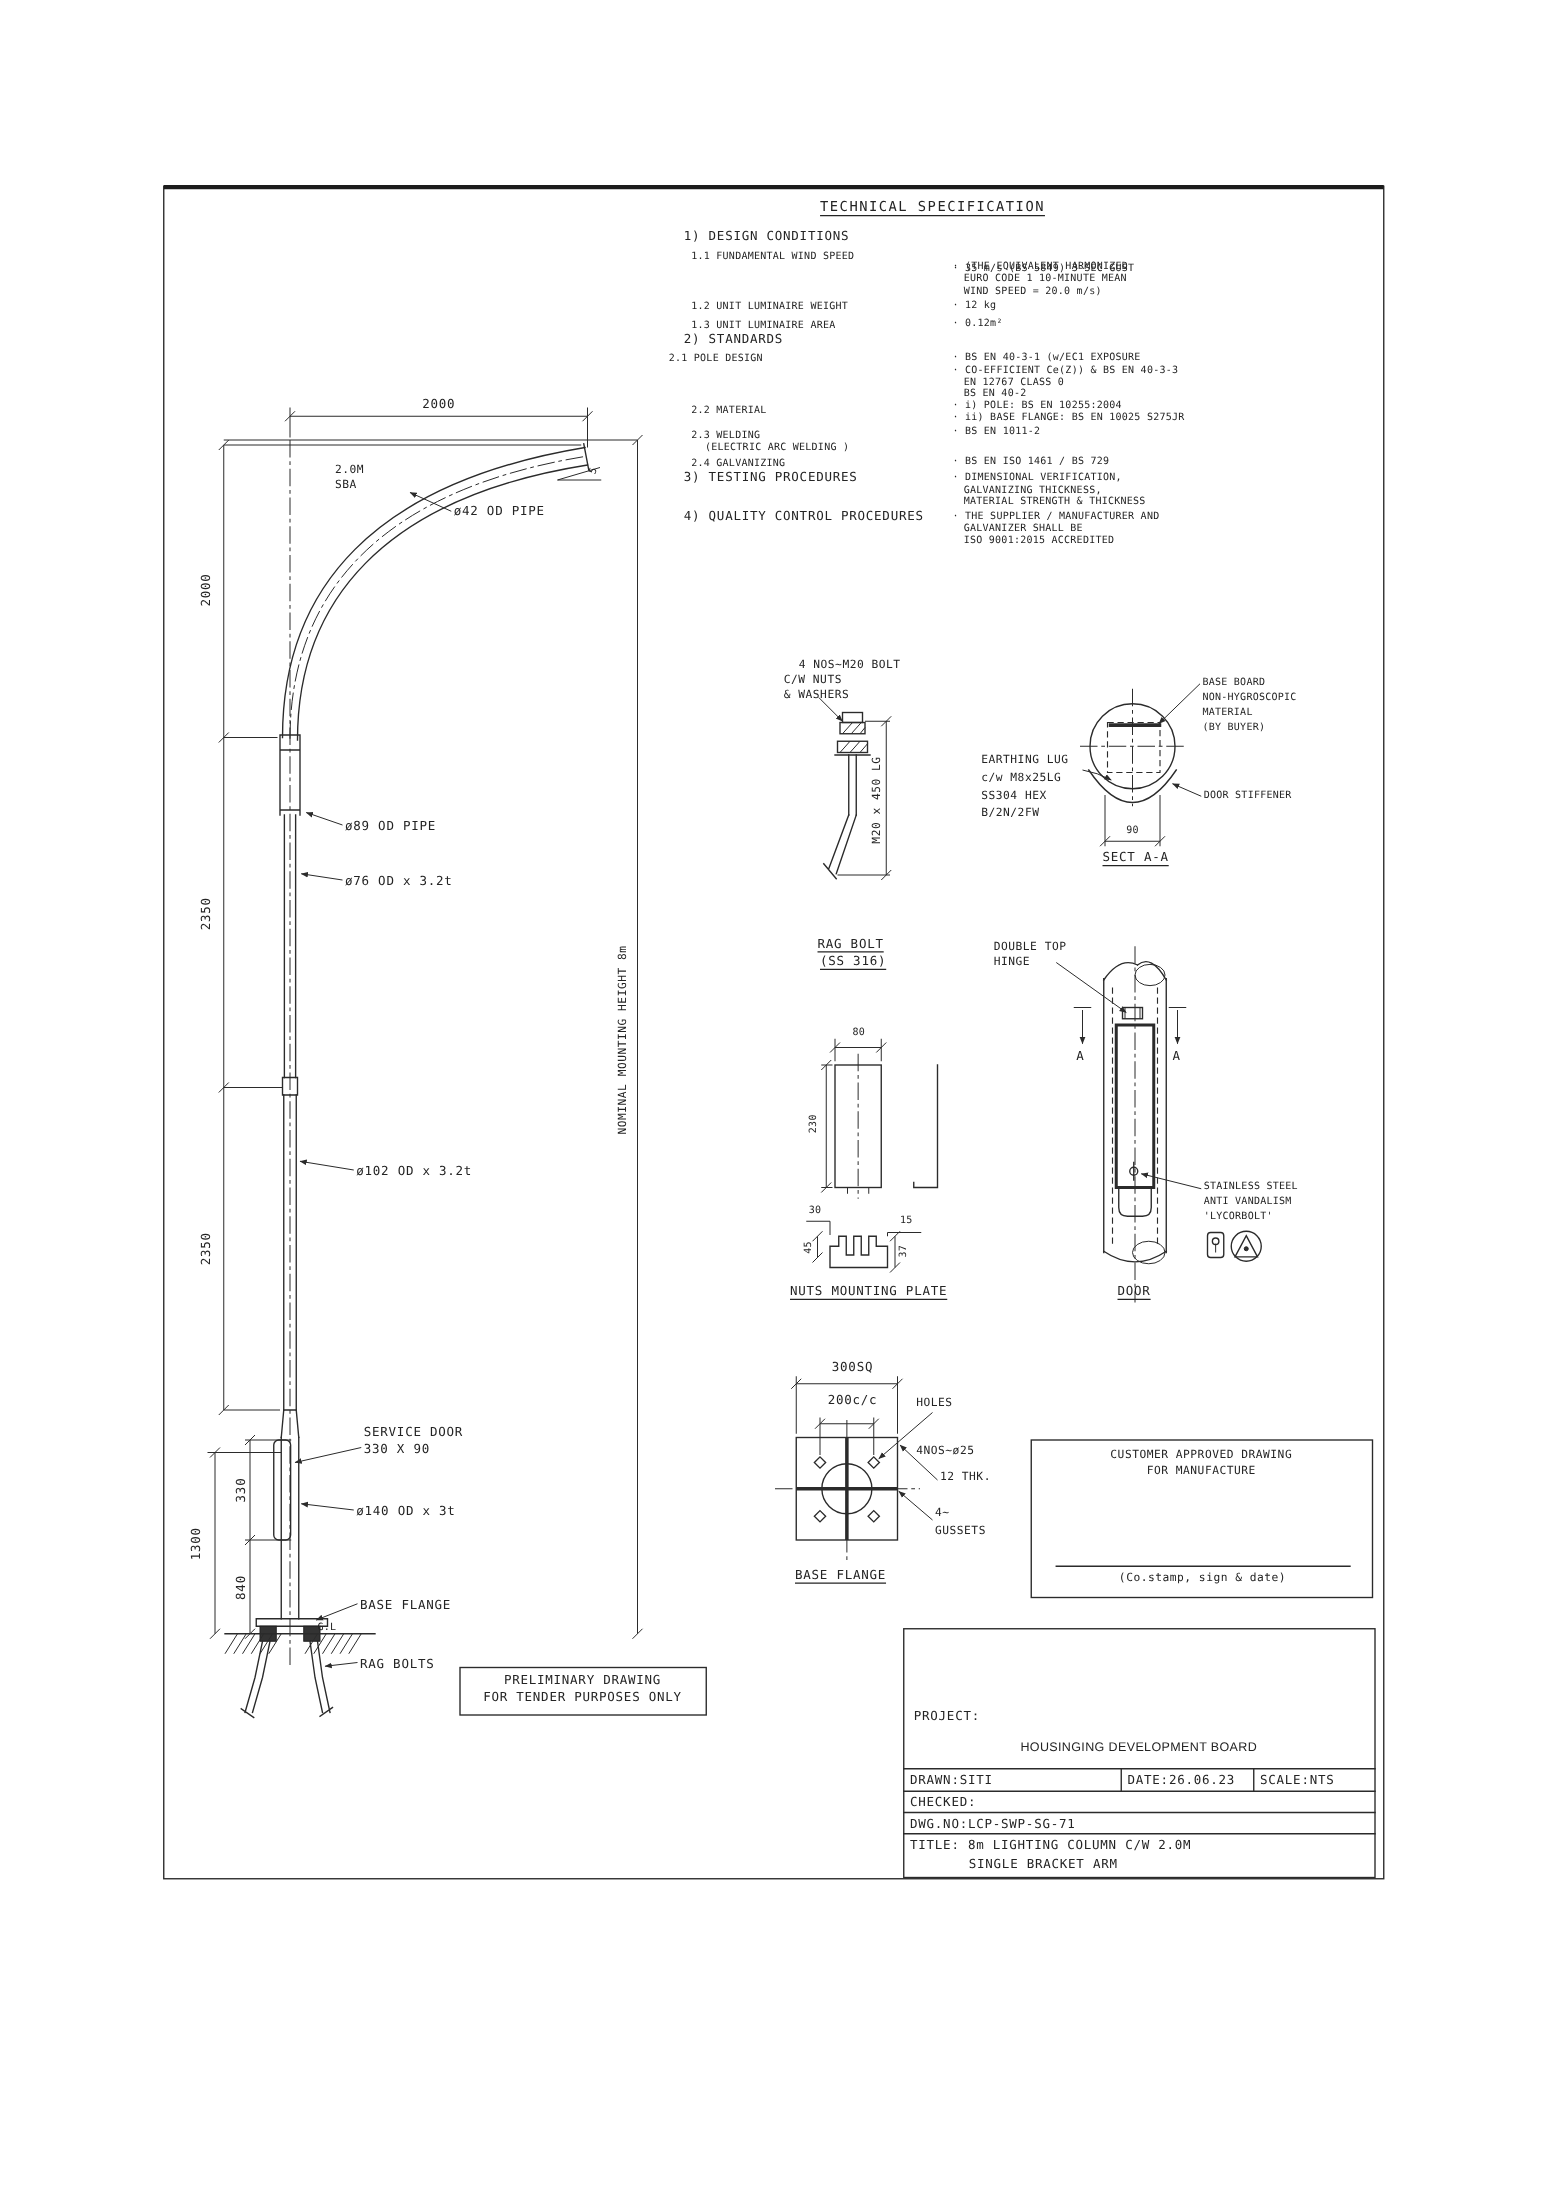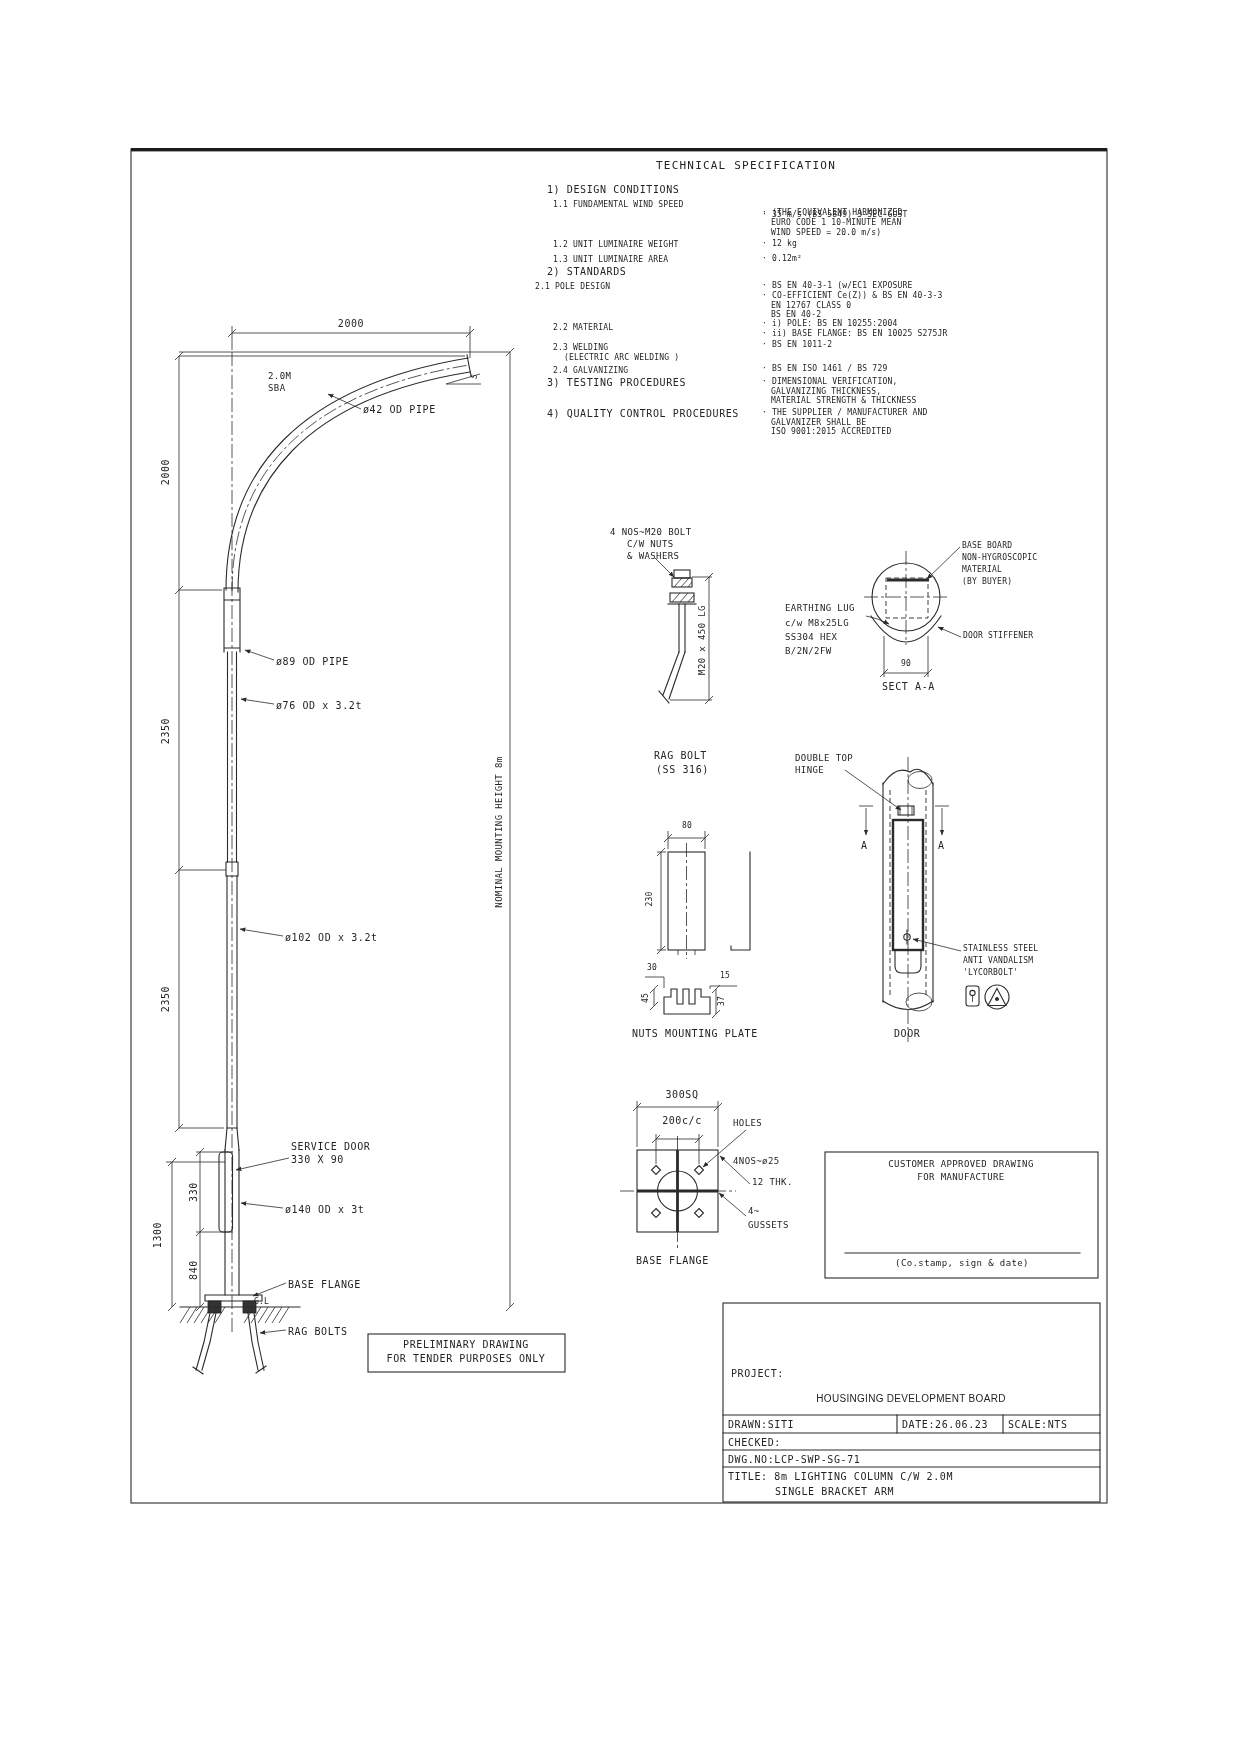--- a/index.html
+++ b/index.html
@@ -5,21 +5,21 @@
   html,body{margin:0;padding:0;background:#ffffff}
   .page{position:relative;width:1241px;height:1756px;background:#ffffff;overflow:hidden;
         font-family:"DejaVu Sans Mono",monospace}
   .t{position:absolute;font-family:"DejaVu Sans Mono",monospace;font-size:9px;line-height:1.15;
      color:#242424;white-space:nowrap;letter-spacing:.4px}
   .s8{font-size:8px;letter-spacing:.2px}
   .s10{font-size:10px;letter-spacing:.6px}
   .s11{font-size:11px;letter-spacing:1.2px}
   .c{transform:translateX(-50%)}
   .r{transform:translate(-50%,-50%) rotate(-90deg)}
-  .u{text-underline-offset:3px}
+  .u{text-decoration:underline;text-underline-offset:3px}
   .sans{font-family:"Liberation Sans",sans-serif;letter-spacing:.3px}
   svg.lw{position:absolute;left:0;top:0}
   .k{stroke:#2b2b2b;stroke-width:1.1;fill:none;stroke-linecap:square}
   .k2{stroke:#2b2b2b;stroke-width:2.4;fill:none}
   .thin{stroke:#2b2b2b;stroke-width:.8;fill:none}
   .dash{stroke:#2b2b2b;stroke-width:.9;fill:none;stroke-dasharray:5 3}
   .cl{stroke:#2b2b2b;stroke-width:.8;fill:none;stroke-dasharray:14 3 3 3}
   .dk{fill:#333;stroke:#222;stroke-width:.8}
 </style>
 </head>
@@ -246,21 +246,21 @@
 <span class="t s10" style="left:276px;top:656px">ø89 OD PIPE</span>
 <span class="t s10" style="left:276px;top:700px">ø76 OD x 3.2t</span>
 <span class="t s10" style="left:285px;top:932px">ø102 OD x 3.2t</span>
 <span class="t s10" style="left:291px;top:1141px">SERVICE DOOR</span>
 <span class="t s10" style="left:291px;top:1154px">330 X 90</span>
 <span class="t s10" style="left:285px;top:1204px">ø140 OD x 3t</span>
 <span class="t s10" style="left:288px;top:1279px">BASE FLANGE</span>
 <span class="t s8" style="left:254px;top:1297px">G.L</span>
 <span class="t s10" style="left:288px;top:1326px">RAG BOLTS</span>
 
-<span class="t" style="left:610px;top:527px">4 NOS~M20 BOLT</span>
+<span class="t" style="left:639px;top:527px">4 NOS~M20 BOLT</span>
 <span class="t" style="left:627px;top:539px">C/W NUTS</span>
 <span class="t" style="left:627px;top:551px">&amp; WASHERS</span>
 <span class="t r" style="left:702px;top:640px">M20 x 450 LG</span>
 <span class="t s10 u" style="left:654px;top:750px">RAG BOLT</span>
 <span class="t s10 u" style="left:656px;top:764px">(SS 316)</span>
 
 <span class="t s8" style="left:962px;top:541px">BASE BOARD</span>
 <span class="t s8" style="left:962px;top:553px">NON-HYGROSCOPIC</span>
 <span class="t s8" style="left:962px;top:565px">MATERIAL</span>
 <span class="t s8" style="left:962px;top:577px">(BY BUYER)</span>

